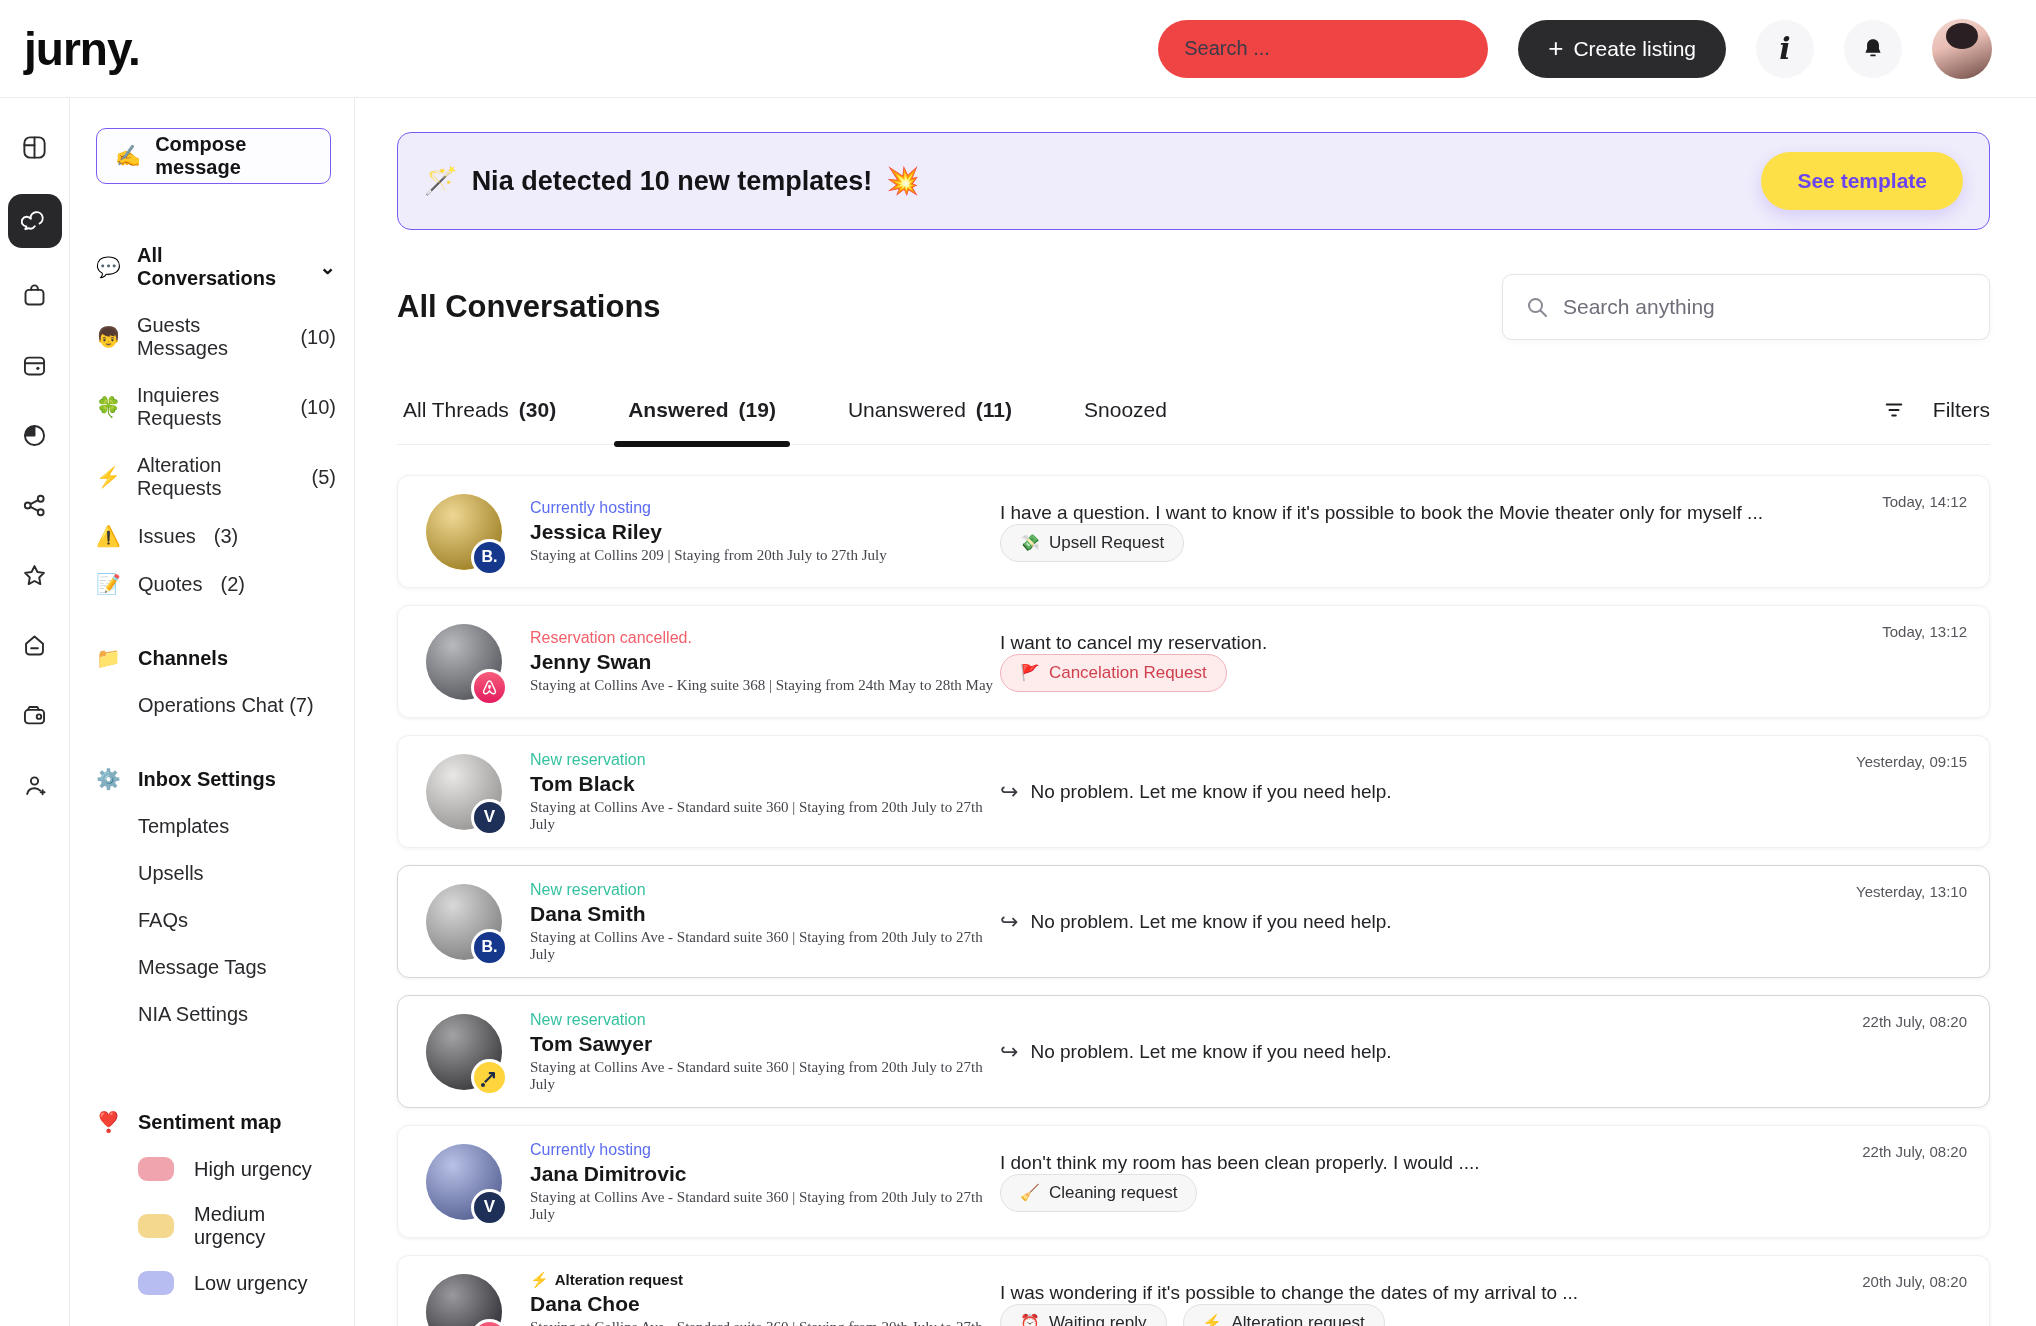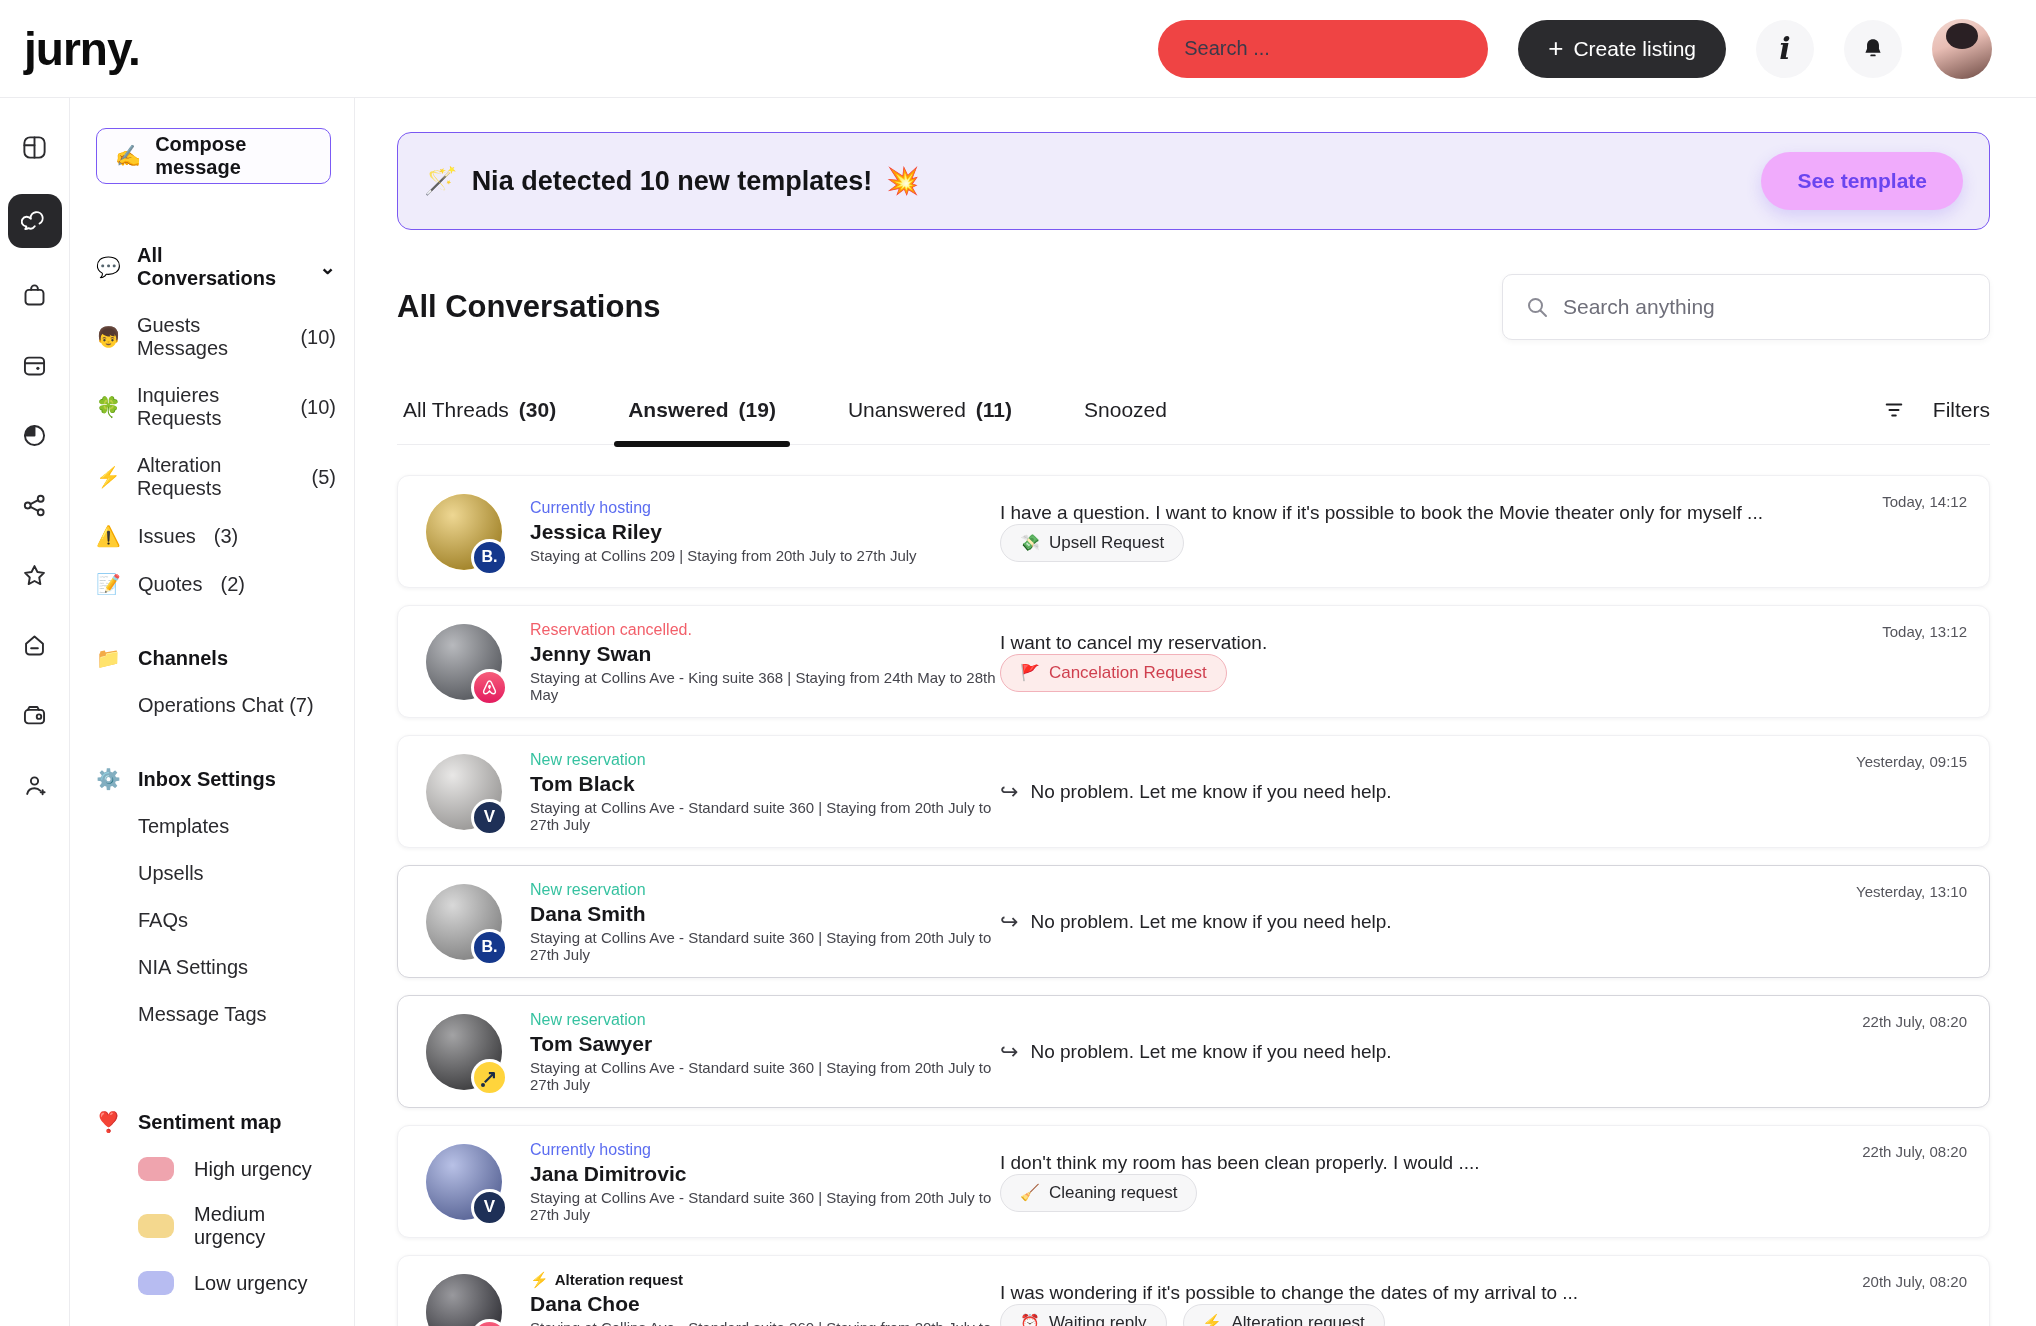--- a/index.html
+++ b/index.html
@@ -46,21 +46,21 @@
   .section-gap { height:26px; }
   .sentiment { margin-top:60px; }
   .legend-row { display:flex; align-items:center; gap:20px; padding:11px 0 11px 54px; font-size:20px; color:#232327; }
   .swatch { width:36px; height:24px; border-radius:9px; flex:0 0 36px; }
 
   
   .main { flex:1; min-width:0; padding:34px 46px 0 42px; overflow:hidden; }
   .banner { height:98px; background:#efecfb; border:1.6px solid #7a58f2; border-radius:14px; display:flex; align-items:center; padding:0 26px; }
   .banner .txt { font-size:27px; font-weight:700; color:#141417; display:flex; align-items:center; gap:14px; }
   .banner .em { font-size:27px; }
-  .see-template { margin-left:auto; background:#f0abfc; border:none; border-radius:999px; height:58px; padding:0 36px; font-size:21px; font-weight:700; color:#6a45ef; font-family:inherit; cursor:pointer; box-shadow:0 6px 16px rgba(106,69,239,.18); }
+  .see-template { margin-left:auto; background:#fde047; border:none; border-radius:999px; height:58px; padding:0 36px; font-size:21px; font-weight:700; color:#6a45ef; font-family:inherit; cursor:pointer; box-shadow:0 6px 16px rgba(106,69,239,.18); }
 
   .title-row { display:flex; align-items:center; margin-top:44px; }
   .page-title { font-size:31px; font-weight:700; color:#17171a; }
   .main-search { margin-left:auto; width:488px; height:66px; border:1px solid #e4e4e9; border-radius:10px; background:#fff; box-shadow:0 2px 6px rgba(20,20,30,.04); display:flex; align-items:center; padding:0 22px; gap:14px; }
   .main-search svg { width:24px; height:24px; stroke:#8a8a94; fill:none; stroke-width:2; }
   .main-search input { border:none; outline:none; flex:1; font-size:21px; color:#3a3a44; font-family:inherit; background:transparent; }
   .main-search input::placeholder { color:#6f6f7a; }
 
   .tabs-row { display:flex; align-items:flex-end; margin-top:58px; border-bottom:1px solid #ededf0; position:relative; }
   .tab { display:flex; gap:10px; align-items:baseline; font-size:21px; color:#1f1f23; padding:0 6px 22px 6px; margin-right:60px; cursor:pointer; position:relative; }
@@ -82,21 +82,21 @@
   .badge.ab { background:linear-gradient(180deg,#f65d7a,#e31c5f); }
   .badge.ar { background:#ffd43c; color:#1c2b46; font-size:18px; }
   .badge.ar .dot { position:absolute; left:7px; bottom:6px; width:4px; height:4px; border-radius:50%; background:#1c2b46; }
   .info { margin-left:28px; width:470px; flex:0 0 470px; }
   .status { font-size:16px; display:flex; align-items:center; gap:6px; }
   .st-hosting { color:#5b6cf0; }
   .st-cancelled { color:#f25f6a; }
   .st-new { color:#36c2a0; }
   .st-dark { color:#17171a; font-weight:700; font-size:15px; }
   .cname { font-size:21px; font-weight:700; color:#17171a; margin-top:3px; }
-  .stay { font-size:15px; color:#45454c; margin-top:3px; }
+  .stay { font-size:15px; color:#45454c; margin-top:3px;font-family:Liberation Serif, serif; }
   .mid { flex:1; display:flex; flex-direction:column; justify-content:center; padding-right:200px; }
   .msg { font-size:19px; color:#232327; display:flex; align-items:center; gap:12px; }
   .msg .reply { font-size:22px; color:#3a3a40; }
   .tagrow { display:flex; gap:16px; }
   .pill { display:inline-flex; align-items:center; gap:9px; height:38px; padding:0 19px; border-radius:999px; font-size:17px; background:#f7f7f8; border:1px solid #e1e1e5; color:#28282c; }
   .pill .em { font-size:16px; }
   .pill.danger { background:#fdeceb; border-color:#f2b2ba; color:#cf3f4e; }
   .time { position:absolute; top:17px; right:22px; font-size:15px; color:#55555c; }
 </style>
 </head>
@@ -254,22 +254,22 @@
         </div>
 
         <div class="section-gap"></div>
         <div class="nav-row bold">
           <span class="em">⚙️</span>
           <span>Inbox Settings</span>
         </div>
         <div class="nav-sub">Templates</div>
         <div class="nav-sub">Upsells</div>
         <div class="nav-sub">FAQs</div>
+        <div class="nav-sub">Message Tags</div>
         <div class="nav-sub">NIA Settings</div>
-        <div class="nav-sub">Message Tags</div>
 
         <div class="sentiment">
           <div class="nav-row bold">
             <span class="em">❣️</span>
             <span>Sentiment map</span>
           </div>
           <div class="legend-row">
             <span class="swatch" style="background: rgb(239, 164, 174);"></span>
             <span>High urgency</span>
           </div>

